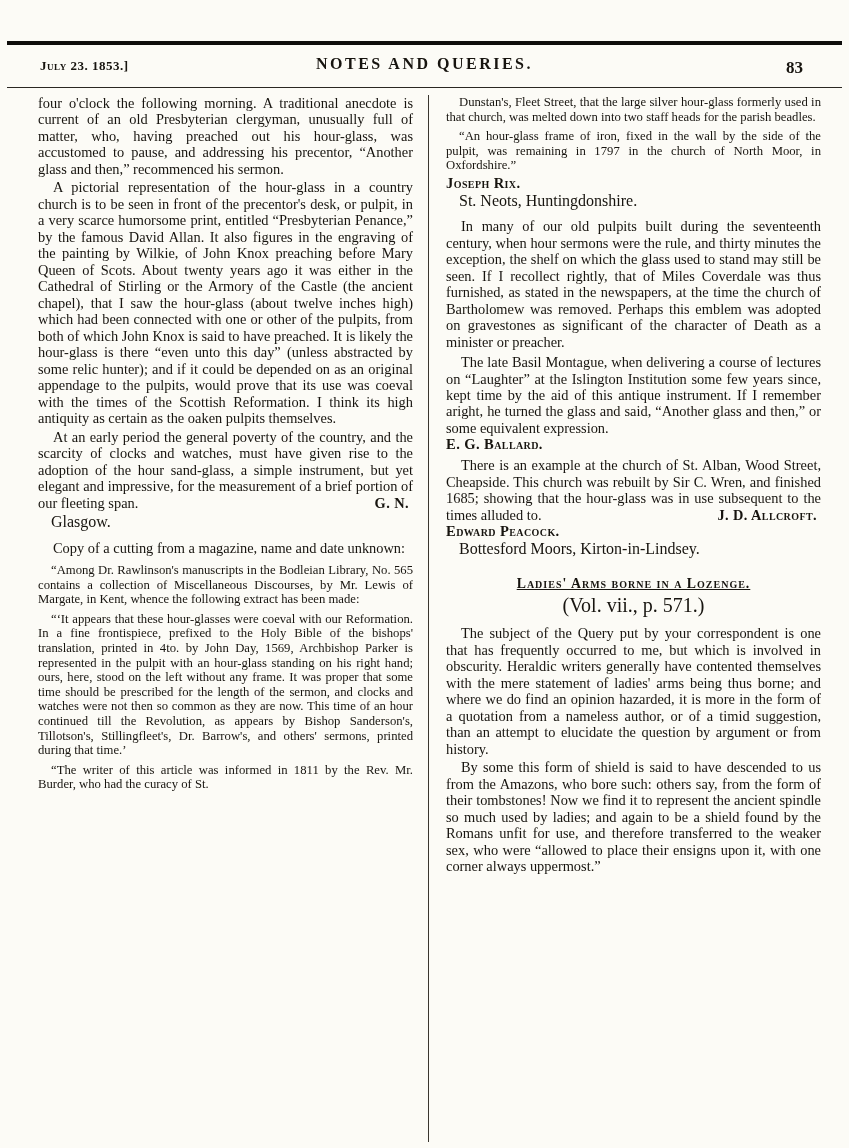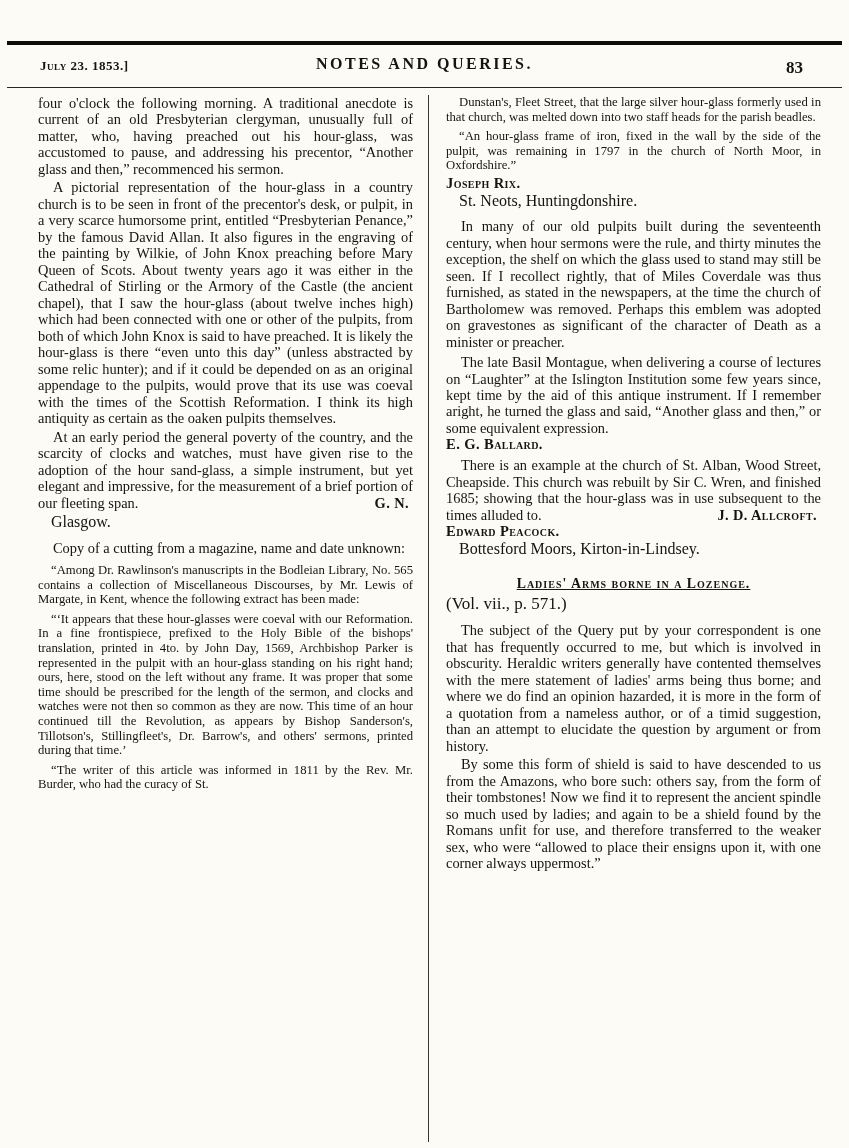--- a/index.html
+++ b/index.html
@@ -73,21 +73,21 @@
   }
   .place-line {
     font-size: 16px; line-height: 1.15; text-indent: 13px;
   }
   .section-heading {
     text-align: center;
     font-size: 13.8px; font-weight: 600;
     font-variant: small-caps; letter-spacing: 1px;
   }
   .section-ref {
-    text-align: left; font-size: 17px;
+    text-align: center; font-size: 20px;
   }
   .mt2  { margin-top: 2px; }
   .mt4  { margin-top: 4px; }
   .mt5  { margin-top: 5px; }
   .mt7  { margin-top: 7px; }
   .mt8  { margin-top: 8px; }
   .mt12 { margin-top: 12px; }
   .mt18 { margin-top: 18px; text-decoration: underline; }
 </style>
 </head>

